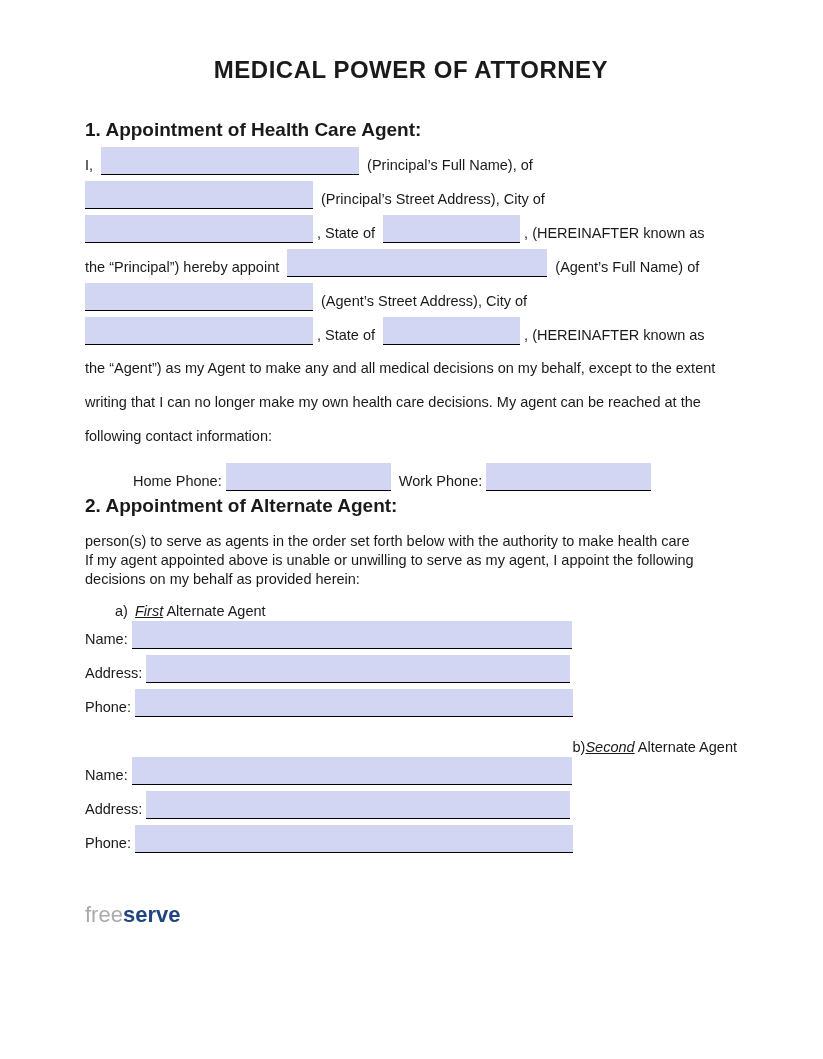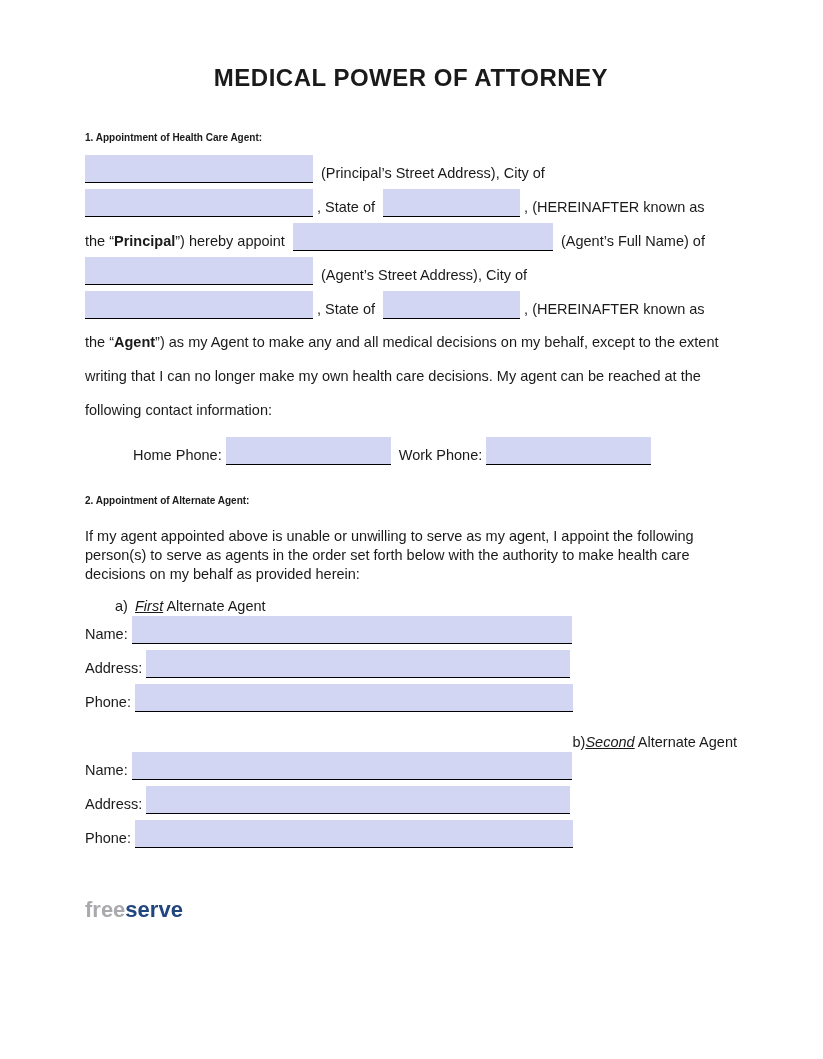--- a/index.html
+++ b/index.html
@@ -10,39 +10,39 @@
   }
   *{margin:0;padding:0;box-sizing:border-box;}
   html,body{background:#ffffff;}
   .page{
     position:relative;
     width:823px;height:1059px;
     background:#fff;
     font-family:"Liberation Sans",sans-serif;
     font-size:14.5px;
     color:#1a1a1a;
-    padding:8px 86px 0 85px;
+    padding:0 86px 0 85px;
     overflow:hidden;
   }
   .doc-title{
     margin-top:56px;
     text-align:center;
     font-size:24px;
     font-weight:bold;
     letter-spacing:0.5px;
     line-height:28px;
   }
   .sec-heading{
-    font-size:10px;
+    font-size:19px;
     font-weight:bold;
     line-height:18px;
   }
   .sec-heading .colon{font-weight:bold;}
   .h1{margin-top:37px;}
-  .h2{margin-top:21px;}
+  .h2{}
   .lines{margin-top:8px;}
   .line{
     height:34px;
     line-height:34px;
     white-space:nowrap;
   }
   .blank{
     display:inline-block;
     height:28px;
     background:var(--field);
@@ -54,21 +54,21 @@
   .w258{width:258px;}
   .w228{width:228px;}
   .w137{width:137px;}
   .w260{width:260px;}
   .w165{width:165px;}
   .w163{width:163px;}
   .w233{width:233px;}
   .w440{width:440px;}
   .w424{width:424px;}
   .w438{width:438px;}
-  b.defined{font-weight:bold;}
+  b.defined{font-weight:normal;}
   .contact{margin-top:10px;margin-left:48px;}
   .para{margin-top:17px;}
   .para .pline{
     line-height:19px;
     white-space:nowrap;
   }
   .alt-item{
     margin-top:12px;
     margin-left:30px;
     height:20px;
@@ -80,33 +80,34 @@
   .alt-word{
     font-style:italic;
     text-decoration:underline;
   }
   .footer-logo{
     margin-top:45px;
     font-size:22px;
     line-height:22px;
     white-space:nowrap;
   }
-  .logo-free{color:var(--logo-free);font-weight:700;}
+  .logo-free{color:var(--logo-free);font-weight:400;}
   .logo-forms{color:var(--logo-forms);font-weight:bold;}
 </style>
 </head>
 <body>
 
 <div class="page">
 
   <div class="doc-title">MEDICAL POWER OF ATTORNEY</div>
 
   <div class="sec-heading h1"><b>1. Appointment of Health Care Agent</b><span class="colon">:</span></div>
 
   <div class="lines">
+    <div class="line"><span>I, </span><span class="blank w258"></span><span> (Principal’s Full Name), of</span></div>
 
     <div class="line"><span class="blank w228"></span><span> (Principal’s Street Address), City of</span></div>
 
     <div class="line"><span class="blank w228"></span><span>, State of </span><span class="blank w137"></span><span>, (HEREINAFTER known as</span></div>
 
     <div class="line"><span>the “</span><b class="defined">Principal</b><span>”) hereby appoint </span><span class="blank w260"></span><span> (Agent’s Full Name) of</span></div>
 
     <div class="line"><span class="blank w228"></span><span> (Agent’s Street Address), City of</span></div>
 
     <div class="line"><span class="blank w228"></span><span>, State of </span><span class="blank w137"></span><span>, (HEREINAFTER known as</span></div>
@@ -117,22 +118,22 @@
     <div class="line">following contact information:</div>
   </div>
 
   <div class="contact">
     <div class="line"><span>Home Phone:</span><span class="blank w165"></span> <span>Work Phone:</span><span class="blank w165"></span></div>
   </div>
 
   <div class="sec-heading h2"><b>2. Appointment of Alternate Agent</b><span class="colon">:</span></div>
 
   <div class="para">
+    <div class="pline">person(s) to serve as agents in the order set forth below with the authority to make health care</div>
     <div class="pline">If my agent appointed above is unable or unwilling to serve as my agent, I appoint the following</div>
-    <div class="pline">person(s) to serve as agents in the order set forth below with the authority to make health care</div>
     <div class="pline">decisions on my behalf as provided herein:</div>
   </div>
 
   <div class="alt-item"><span class="alt-marker">a)</span><span class="alt-word">First</span><span> Alternate Agent</span></div>
 
   <div class="lines" style="margin-top:0;">
     <div class="line"><span>Name:</span><span class="blank w440"></span></div>
     <div class="line"><span>Address:</span><span class="blank w424"></span></div>
     <div class="line"><span>Phone:</span><span class="blank w438"></span></div>
   </div>

